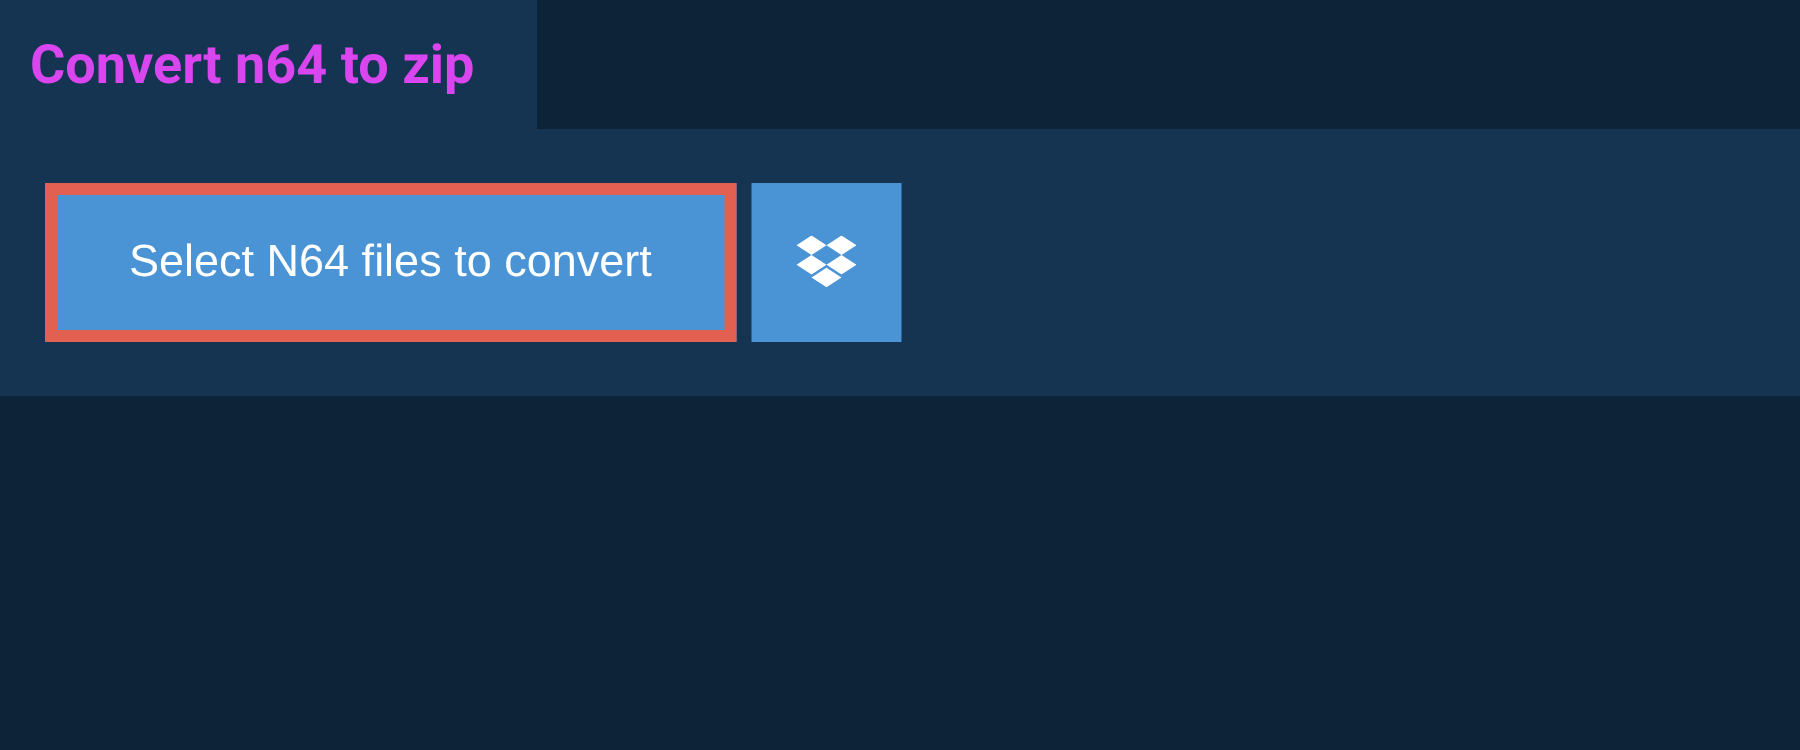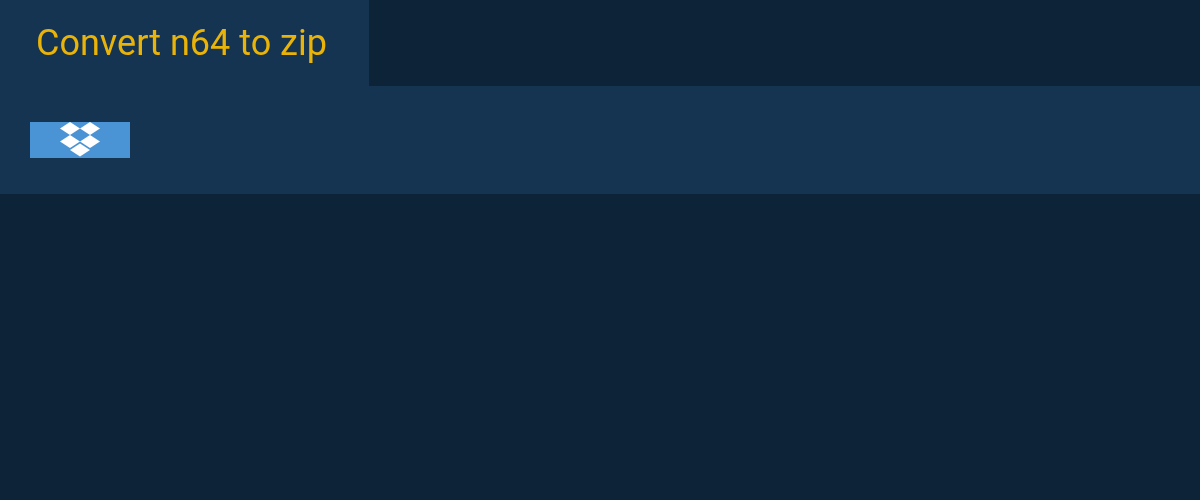--- a/index.html
+++ b/index.html
@@ -14,24 +14,23 @@
       font-family: -apple-system, BlinkMacSystemFont, "Segoe UI", Roboto, Helvetica, Arial, sans-serif;
       overflow: hidden;
     }
     .header-tab {
       background: #153451;
       display: inline-block;
       padding: 22px 42px 22px 20px;
       margin: 0;
     }
     .header-title {
-      color: #eab308;
+      color: #d946ef;
       font-size: 36px;
-      font-weight: 400;
-      margin-left: 16px;
+      font-weight: 700;
     }
     .content-area {
       background: #153451;
       padding: 36px 30px;
       width: 100%;
     }
     .button-group {
       display: flex;
       gap: 10px;
       align-items: stretch;
@@ -66,20 +65,23 @@
 <body>
 
 
 
 <div class="header-tab">
   <h1 class="header-title">Convert n64 to zip</h1>
 </div>
 
 <div class="content-area">
   <div class="button-group">
+    <button class="select-button">
+      <span>Select N64 files to convert</span>
+    </button>
     <button class="dropbox-button">
       <svg class="dropbox-icon" viewBox="0 0 40 36" fill="#ffffff">
         <path d="M10 0 L20 6.5 L10 13 L0 6.5 Z"></path>
         <path d="M30 0 L40 6.5 L30 13 L20 6.5 Z"></path>
         <path d="M10 13 L20 19.5 L10 26 L0 19.5 Z"></path>
         <path d="M30 13 L40 19.5 L30 26 L20 19.5 Z"></path>
         <path d="M10 28 L20 21.5 L30 28 L20 34.5 Z"></path>
       </svg>
     </button>
   </div>

